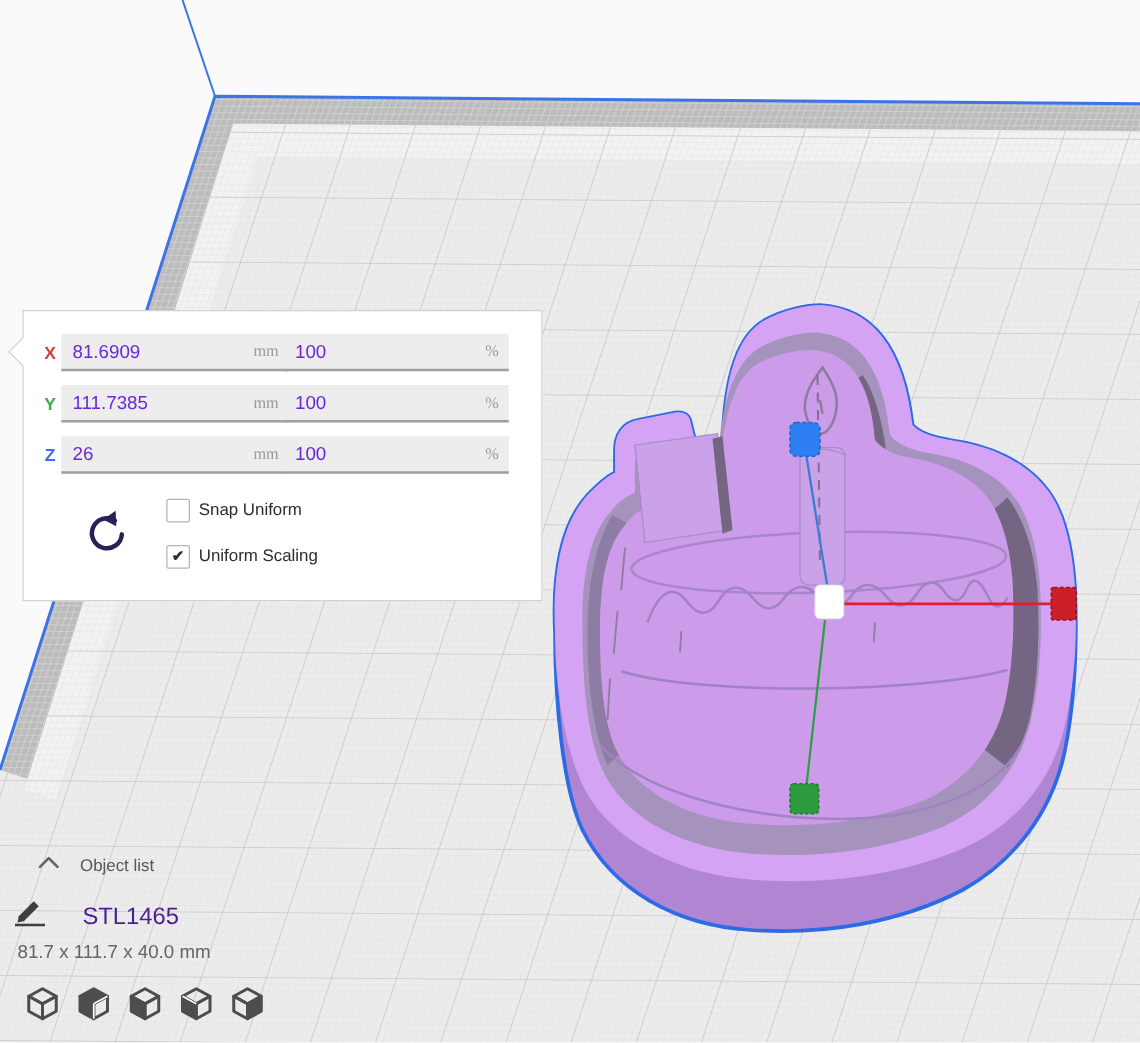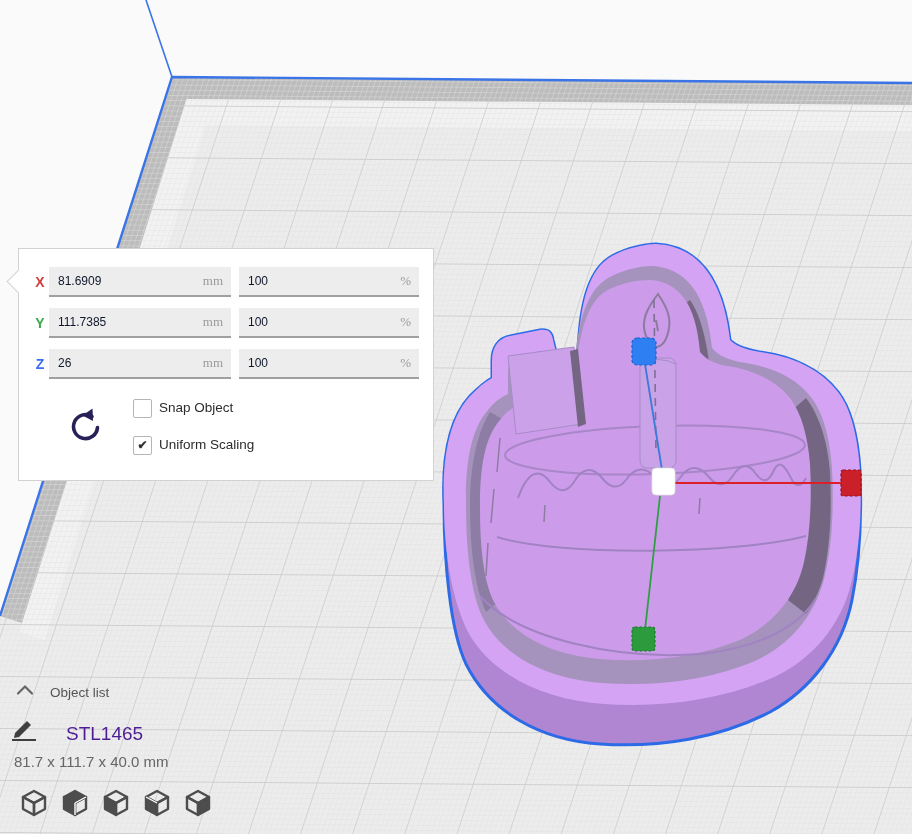--- a/index.html
+++ b/index.html
@@ -31,43 +31,43 @@
     font-size:14px;font-weight:bold;text-align:center;
   }
   .axis-x .axis-label{color:#d43d3d;}
   .axis-y .axis-label{color:#3daa4d;}
   .axis-z .axis-label{color:#3a6df0;}
   .field{
     position:absolute;top:0;height:28px;background:#ededed;
     border-bottom:2px solid #a0a0a0;
   }
   .field.size{left:30px;width:182px;}
-  .field.pct{left:220px;width:180px;}
+  .field.pct{left:208px;width:180px;}
   .field input{
     position:absolute;left:0;top:0;width:100%;height:100%;
     background:transparent;border:none;outline:none;
-    font-family:"Liberation Sans",sans-serif;font-size:12px;color:#0f172a;
+    font-family:"Liberation Sans",sans-serif;font-size:15px;color:#6d28d9;
     padding:0 30px 0 9px;box-sizing:border-box;
   }
   .field .suffix{
     position:absolute;right:8px;top:0;line-height:28px;font-size:13px;color:#9a9a9a;font-family:Liberation Serif, serif;
   }
   .reset-btn{position:absolute;left:46px;top:158px;width:38px;height:38px;cursor:pointer;background:none;border:none;padding:0;}
   .check-row{position:absolute;left:114px;height:20px;cursor:pointer;}
   .check-box{
     position:absolute;left:0;top:0;width:17px;height:17px;background:#fff;
     border:1px solid #b5b5b5;border-radius:2px;
     font-size:12px;line-height:17px;text-align:center;color:#2f2f2f;font-weight:bold;
   }
   .check-label{
     position:absolute;left:26px;top:1px;font-size:13.5px;color:#2c2c2c;white-space:nowrap;
   }
 
   
-  .objlist-toggle{position:absolute;left:16px;top:684px;z-index:4;cursor:pointer;}
+  .objlist-toggle{position:absolute;left:30px;top:684px;z-index:4;cursor:pointer;}
   .objlist-toggle .lbl{position:absolute;left:34px;top:1px;font-size:13.5px;color:#555;white-space:nowrap;}
   .objlist-item{position:absolute;left:10px;top:718px;z-index:4;cursor:pointer;}
   .objlist-item .lbl{position:absolute;left:56px;top:5px;font-size:19px;color:#4c1d95;white-space:nowrap;}
   .dims-label{position:absolute;left:14px;top:753px;z-index:4;font-size:15px;color:#666;white-space:nowrap;}
   .view-toolbar{position:absolute;left:18px;top:786px;z-index:4;display:flex;gap:9px;}
   .view-btn{width:32px;height:34px;background:none;border:none;padding:0;cursor:pointer;}
 </style>
 </head>
 <body>
 
@@ -261,21 +261,21 @@
 
     <button class="reset-btn">
       <svg width="38" height="38" viewBox="0 0 38 38">
         <path d="M27,9.5 A12,12 0 1 0 32.5,20.5" fill="none" stroke="#272157" stroke-width="3.6" stroke-linecap="round"></path>
         <polygon points="27.5,1.5 28,14 17.5,8.5" fill="#272157"></polygon>
       </svg>
     </button>
 
     <div class="check-row" style="top:150px;">
       <span class="check-box"></span>
-      <span class="check-label">Snap Object</span>
+      <span class="check-label">Snap Uniform</span>
     </div>
     <div class="check-row" style="top:187px;">
       <span class="check-box">✔</span>
       <span class="check-label">Uniform Scaling</span>
     </div>
   </div>
 
   <div class="objlist-toggle">
     <svg width="18" height="12" viewBox="0 0 18 12">
       <path d="M2,9.5 L9,2.5 L16,9.5" fill="none" stroke="#666" stroke-width="2.2" stroke-linecap="round" stroke-linejoin="round"></path>

